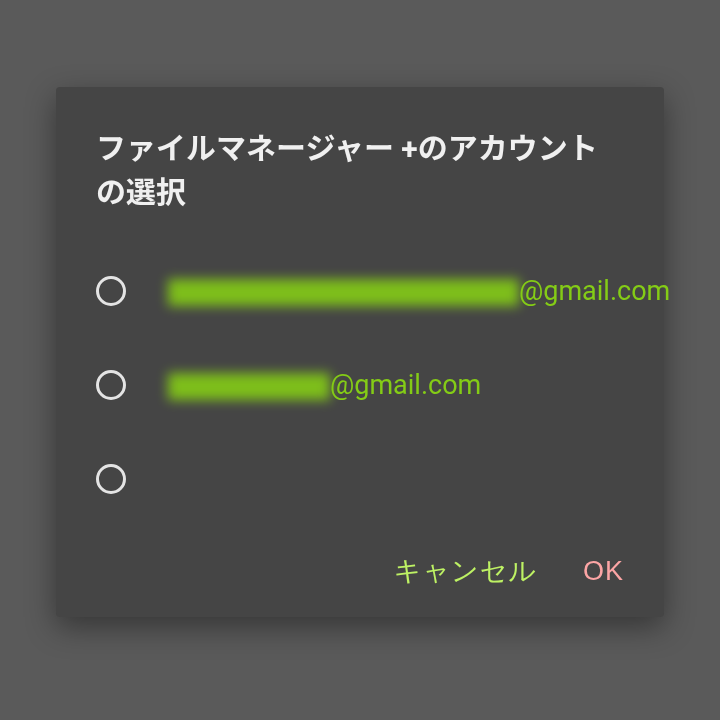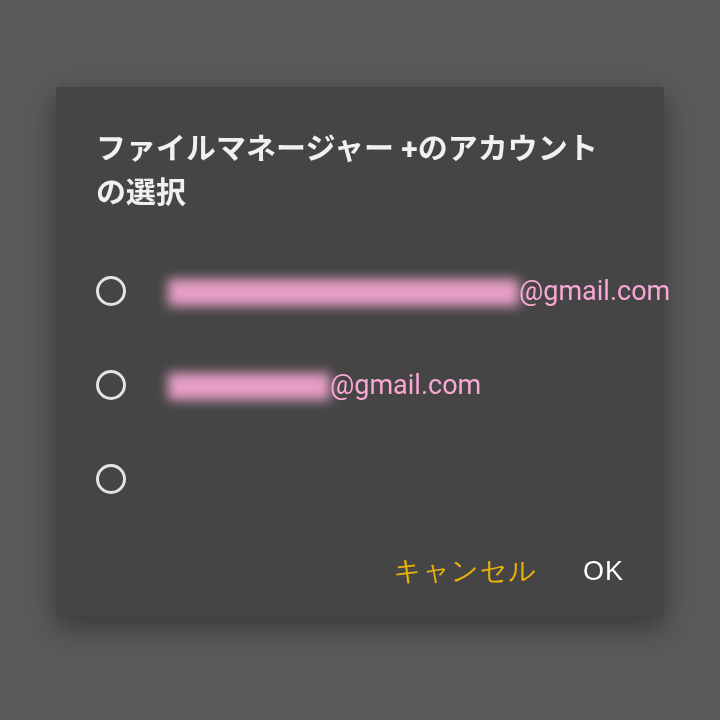--- a/index.html
+++ b/index.html
@@ -37,21 +37,21 @@
   }
   .radio {
     width: 30px;
     height: 30px;
     border: 3px solid #e4e4e4;
     border-radius: 50%;
     flex-shrink: 0;
   }
   .option-label {
     margin-left: 42px;
-    color: #f9a8d4;
+    color: #84cc16;
     font-size: 27px;
     display: flex;
     align-items: center;
     white-space: nowrap;
   }
   .blur {
     filter: blur(6px);
     opacity: 0.9;
   }
   .buttons {
@@ -64,22 +64,22 @@
   }
   .btn {
     font-size: 27px;
     font-weight: 500;
     letter-spacing: 1px;
     cursor: pointer;
     user-select: none;
     background: none;
     border: none;
   }
-  .btn-cancel { color: #eab308; }
-  .btn-ok { color: #ffffff; }
+  .btn-cancel { color: #bef264; }
+  .btn-ok { color: #fca5a5; }
 </style>
 </head>
 <body>
 
 <div class="dialog">
   <div class="title">ファイルマネージャー +のアカウントの選択</div>
 
   <div class="options">
 
     <div class="option">

